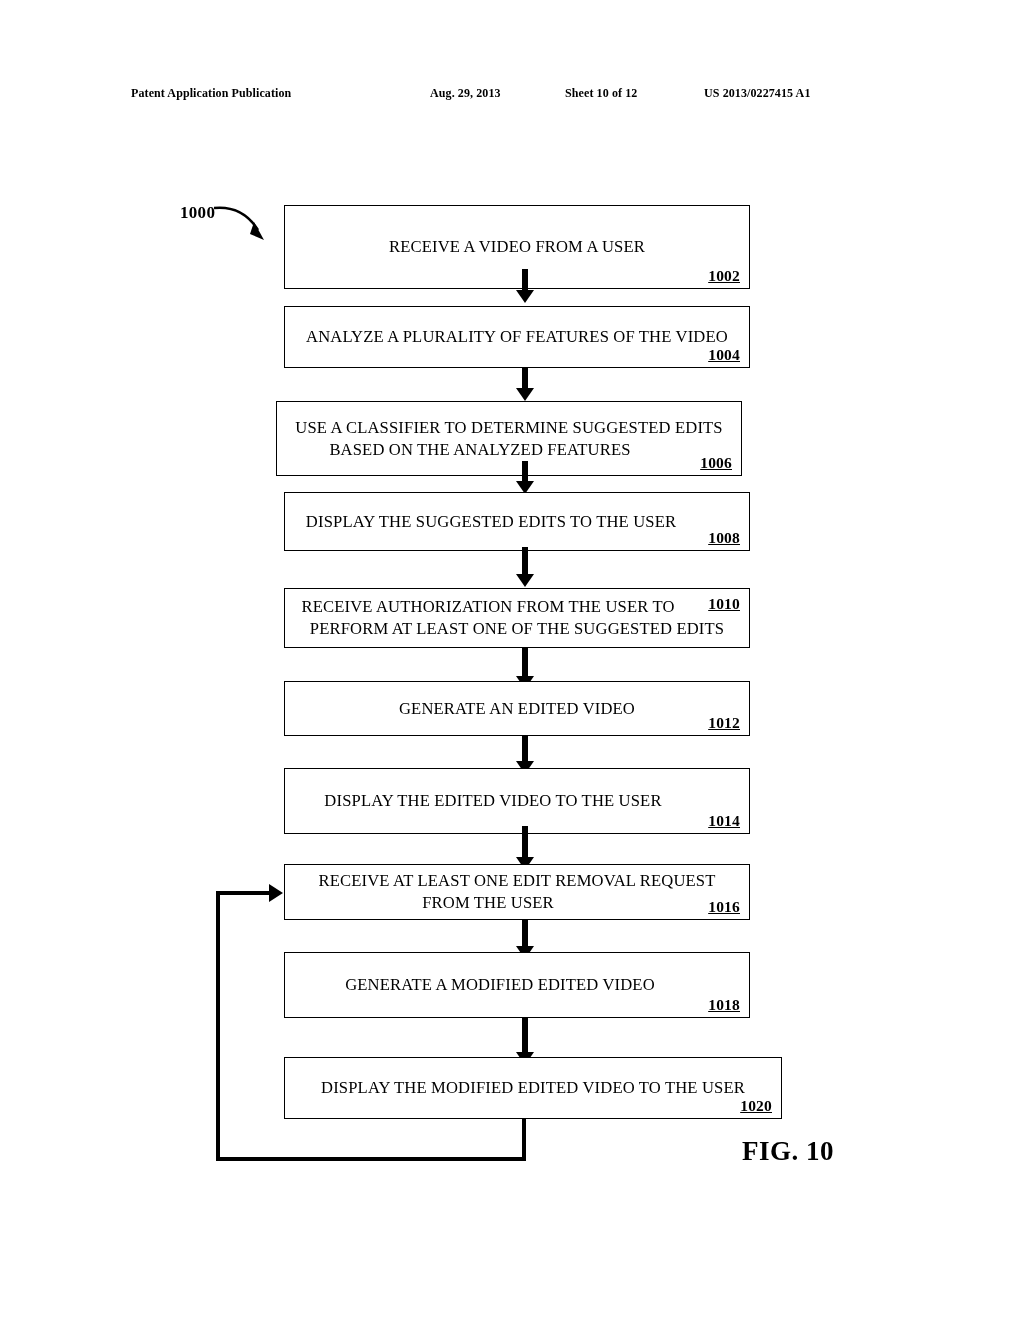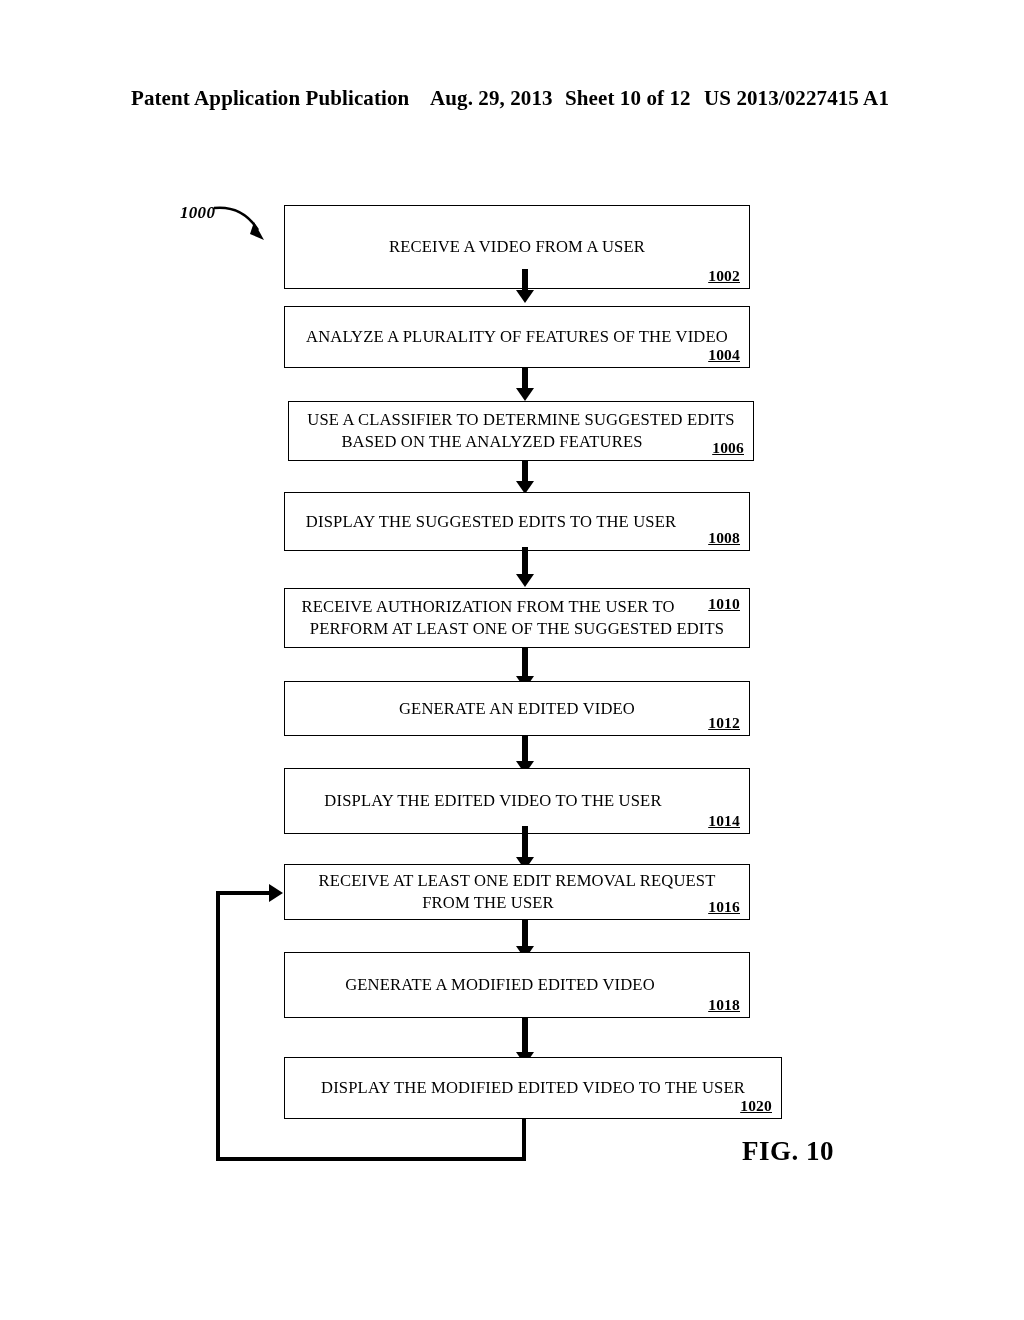--- a/index.html
+++ b/index.html
@@ -20,21 +20,21 @@
   #page-header {
     position: absolute;
     top: 86px;
     left: 0;
     width: 855px;
     height: 26px;
     display: flex;
     align-items: baseline;
     font-family: "Liberation Serif", "DejaVu Serif", serif;
     font-weight: bold;
-    font-size: 21px;
+    font-size: 12px;
     letter-spacing: 0.1px;
     white-space: nowrap;
   }
   #page-header .hdr-pub {
     position: absolute;
     left: 131px;
   }
   #page-header .hdr-date {
     position: absolute;
     left: 430px;
@@ -133,21 +133,20 @@
   }
 
   
   #callout-1000 {
     position: absolute;
     left: 180px;
     top: 203px;
     font-weight: bold;
     font-size: 17px;
     letter-spacing: 0.3px;
-    font-style: italic;
   }
   #callout-1000-arrow {
     position: absolute;
     left: 212px;
     top: 200px;
     width: 62px;
     height: 50px;
   }
 
   
@@ -195,21 +194,21 @@
       <div class="box-line">ANALYZE A PLURALITY OF FEATURES OF THE VIDEO</div>
     </div>
     <div class="ref-num br">1004</div>
   </div>
 
   <div class="arrow-v" style="left:525px; top:368px;">
     <div class="shaft" style="height:22px;"></div>
     <div class="head" style="top:20px;"></div>
   </div>
 
-  <div class="flow-box" style="left:288px; top:401px; width:466px; height:60px;">
+  <div class="flow-box" style="left:276px; top:401px; width:466px; height:75px;">
     <div class="box-body">
       <div class="box-line">USE A CLASSIFIER TO DETERMINE SUGGESTED EDITS</div>
       <div class="box-line" style="padding-right:58px;">BASED ON THE ANALYZED FEATURES</div>
     </div>
     <div class="ref-num br">1006</div>
   </div>
 
   <div class="arrow-v" style="left:525px; top:461px;">
     <div class="shaft" style="height:22px;"></div>
     <div class="head" style="top:20px;"></div>

